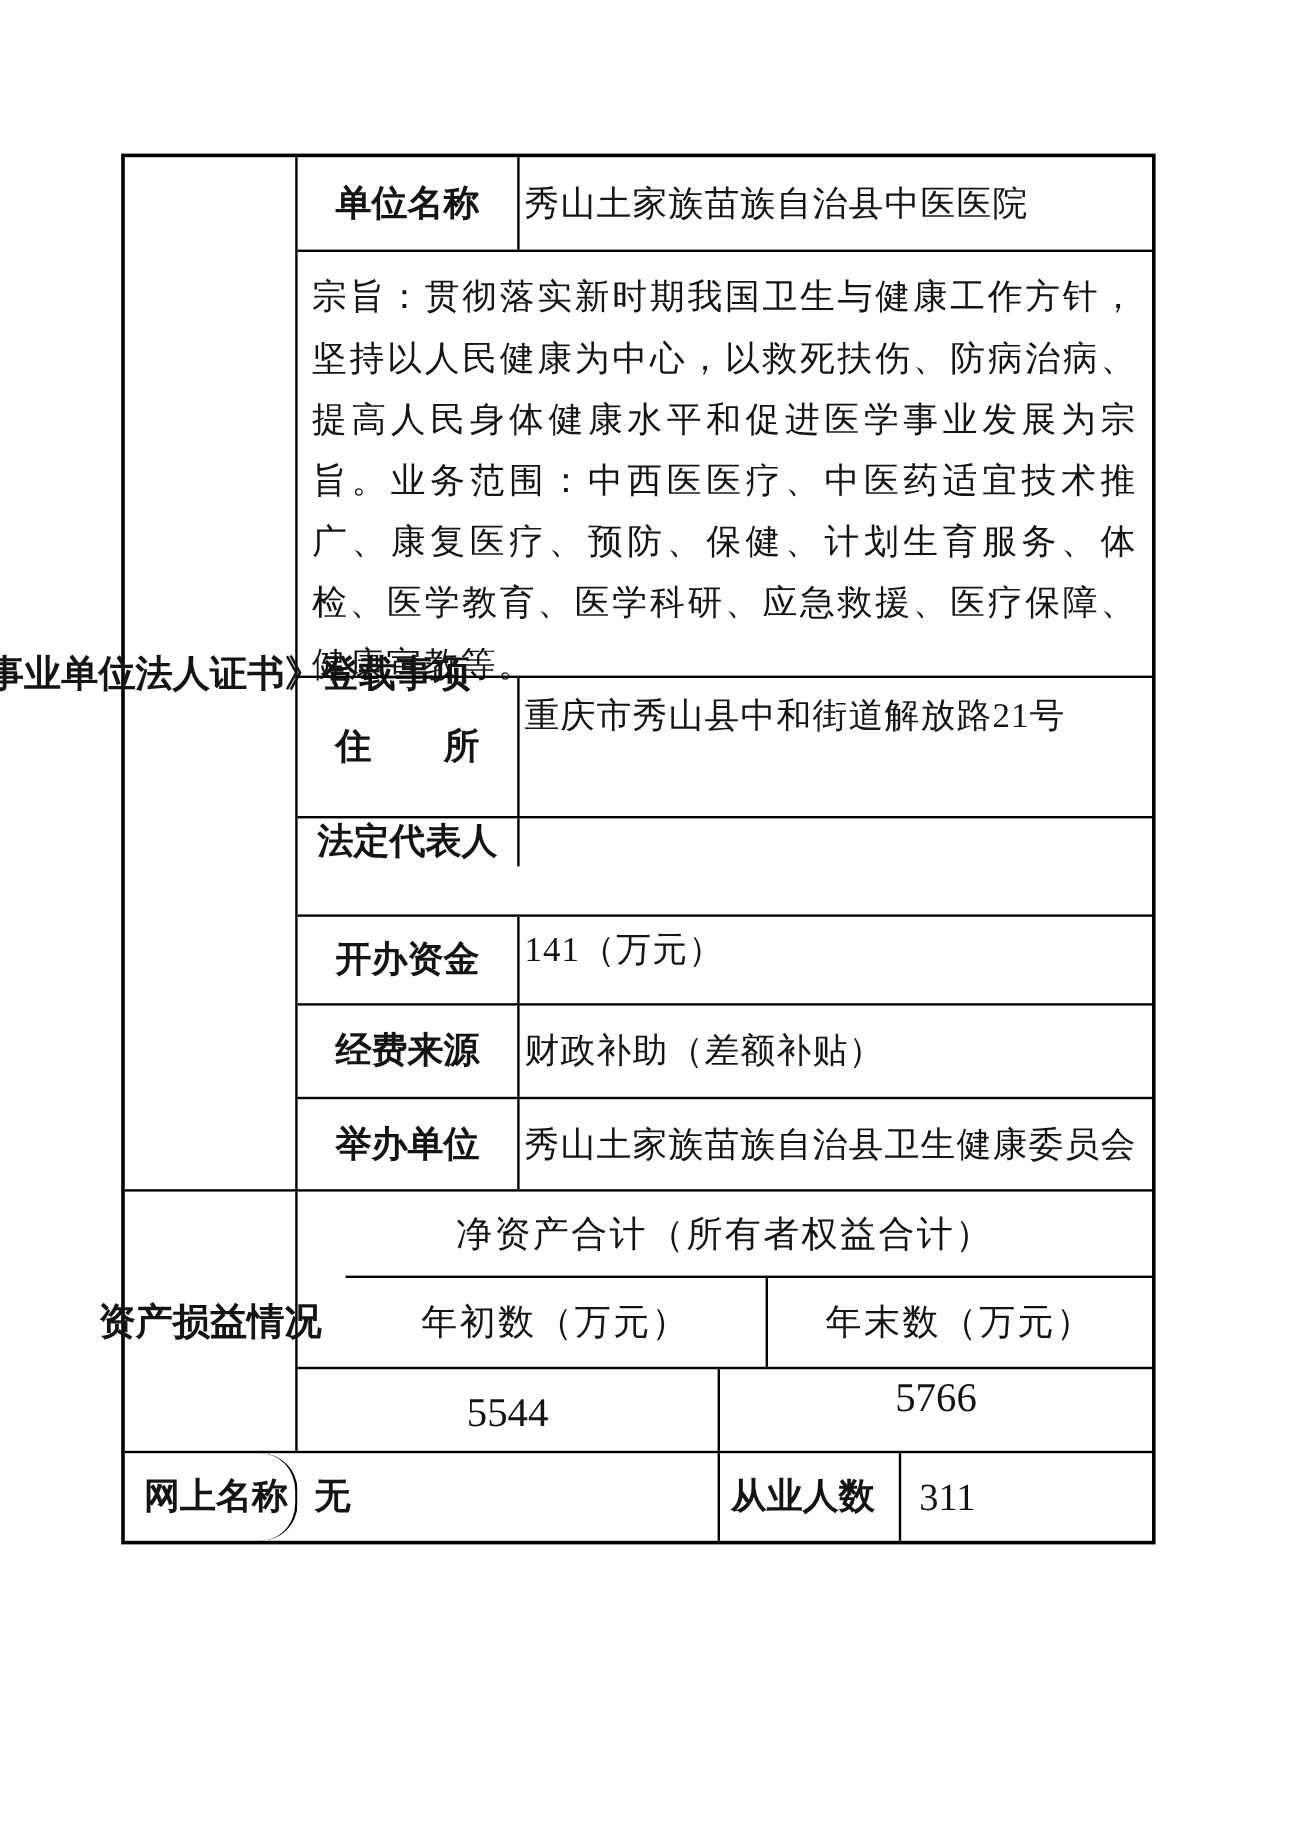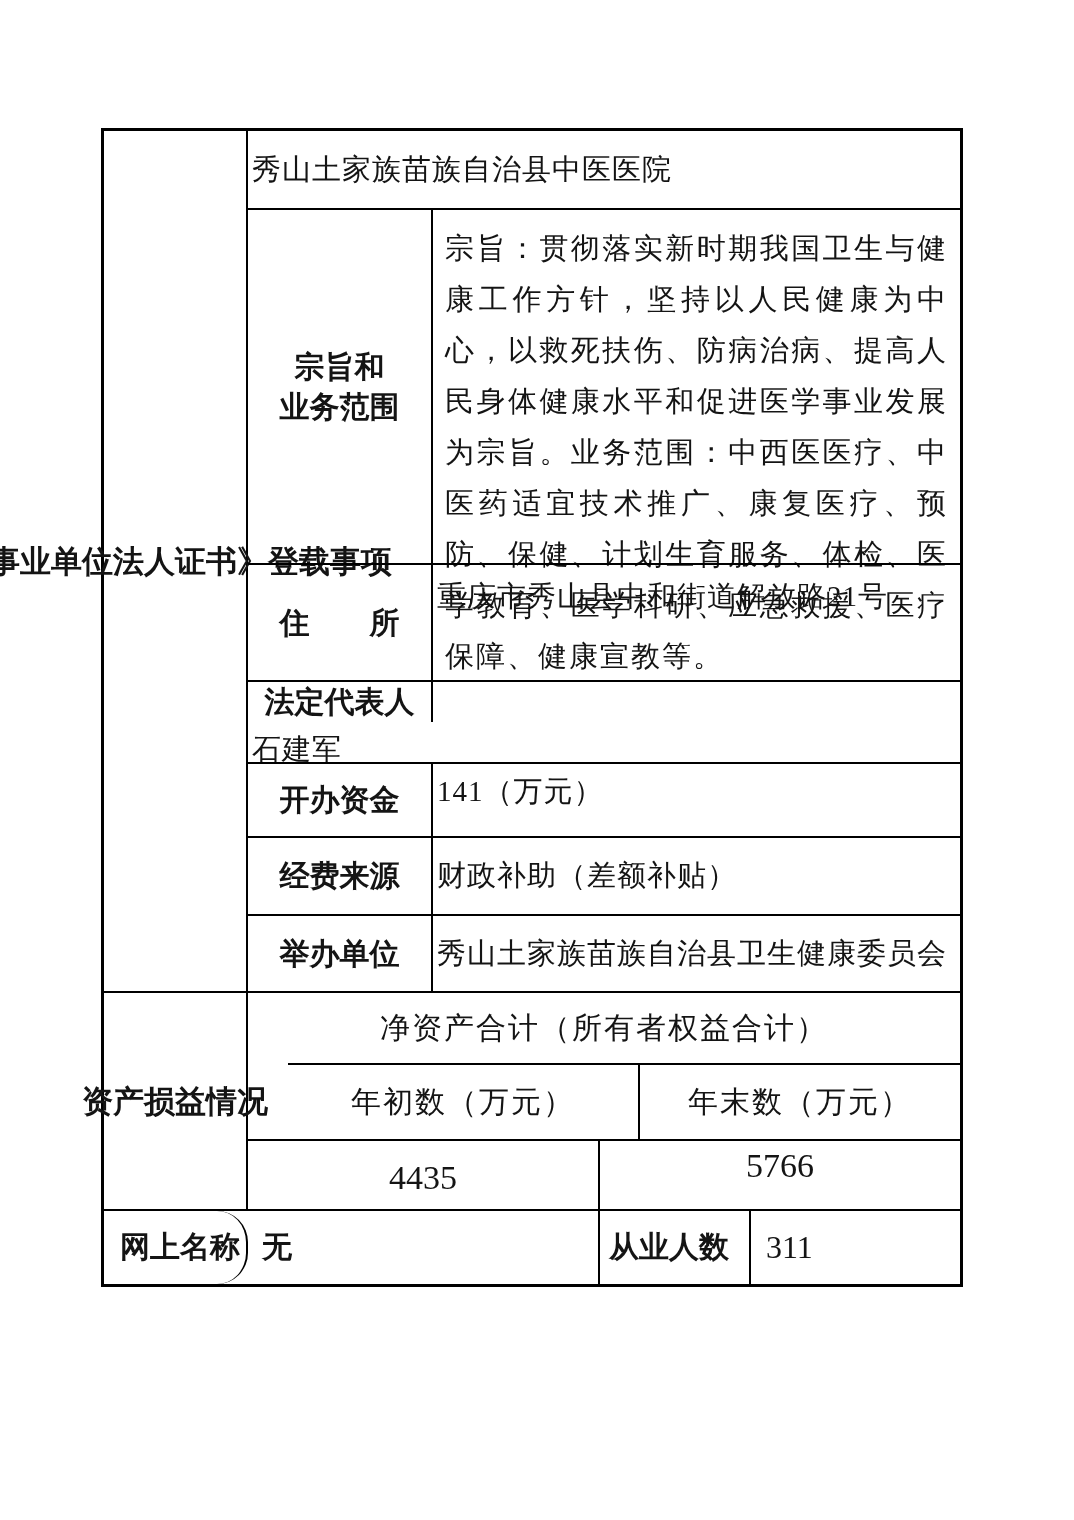--- a/index.html
+++ b/index.html
@@ -101,48 +101,44 @@
         <div class="side-line">单位</div>
         <div class="side-line">法人</div>
         <div class="side-line">证书》</div>
         <div class="side-line">登载</div>
         <div class="side-line">事项</div>
       </div>
 
       <div class="rows">
 
         <div class="a-row row-unit">
+          <div class="label-cell">
+            <span>单位名称</span>
+          </div>
           <div class="value-cell v-center">
             <span>秀山土家族苗族自治县中医医院</span>
           </div>
         </div>
 
         <div class="a-row row-purpose">
-          <div class="label-cell">
-            <span>宗旨和</span>
-            <span>业务范围</span>
-          </div>
           <div class="value-cell paragraph">宗旨：贯彻落实新时期我国卫生与健康工作方针，坚持以人民健康为中心，以救死扶伤、防病治病、提高人民身体健康水平和促进医学事业发展为宗旨。业务范围：中西医医疗、中医药适宜技术推广、康复医疗、预防、保健、计划生育服务、体检、医学教育、医学科研、应急救援、医疗保障、健康宣教等。</div>
         </div>
 
         <div class="a-row row-residence">
           <div class="label-cell">
             <span>住　　所</span>
           </div>
           <div class="value-cell v-top12">
             <span>重庆市秀山县中和街道解放路21号</span>
           </div>
         </div>
 
         <div class="a-row row-legalrep">
           <div class="label-cell">
             <span>法定代表人</span>
-          </div>
-          <div class="value-cell v-top">
-            <span>石建军</span>
           </div>
         </div>
 
         <div class="a-row row-capital">
           <div class="label-cell">
             <span>开办资金</span>
           </div>
           <div class="value-cell v-top">
             <span>141（万元）</span>
           </div>
@@ -175,21 +171,21 @@
         <div class="side-line">损益</div>
         <div class="side-line">情况</div>
       </div>
       <div class="rows">
         <div class="b-row-header">净资产合计（所有者权益合计）</div>
         <div class="b-row-cols">
           <div class="b-col-left">年初数（万元）</div>
           <div class="b-col-right">年末数（万元）</div>
         </div>
         <div class="b-row-vals">
-          <div class="b-val-left">4435</div>
+          <div class="b-val-left">5544</div>
           <div class="b-val-right">5766</div>
         </div>
       </div>
     </div>
 
     <div class="sec sec-c">
       <div class="c-cell c-online-label">网上名称</div>
       <div class="c-cell c-online-value">无</div>
       <div class="c-cell c-staff-label">从业人数</div>
       <div class="c-cell c-staff-value">311</div>

